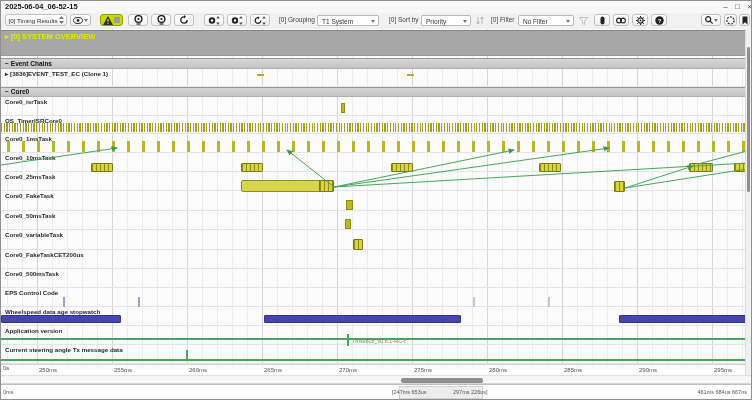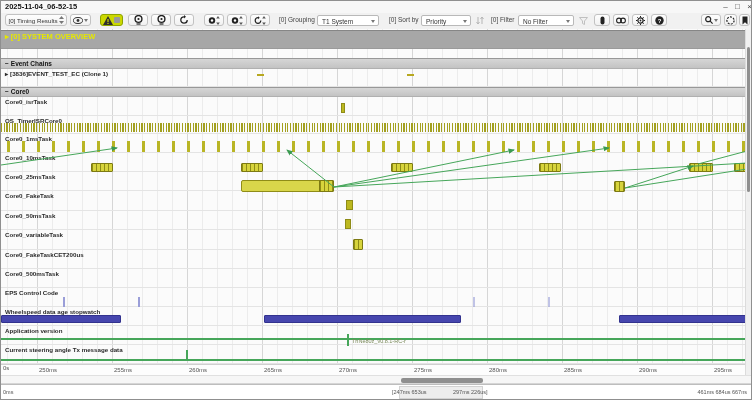--- a/index.html
+++ b/index.html
@@ -54,21 +54,21 @@
   #rangebox{position:absolute;left:398px;top:1px;width:84px;height:13px;background:#ededed;border:1px solid #d2d2d2;box-sizing:border-box;}
   .bbl{position:absolute;top:4px;font-size:5.5px;color:#555;white-space:nowrap;}
   svg text{font-family:"Liberation Sans",sans-serif;}
 </style>
 </head>
 <body>
 
 <div id="window">
 
   <div id="titlebar">
-    <div id="title">2025-11-04_06-52-15</div>
+    <div id="title">2025-06-04_06-52-15</div>
     <div class="winbtn" style="left:719px;">–</div>
     <div class="winbtn" style="left:731px;">□</div>
     <div class="winbtn" style="left:743px;">×</div>
   </div>
 
   <div id="toolbar">
     <div class="tbtn" style="left:4px;width:62px;">
       <span style="font-size:6.2px;color:#333;">[0] Timing Results</span>
       <svg width="5" height="8" viewBox="0 0 5 8">
           <path d="M2.5 0L5 3H0z" fill="#777"></path>
@@ -201,21 +201,21 @@
     <div class="tbtn" style="left:738px;width:11px;">
       <svg width="6" height="9" viewBox="0 0 6 9">
           <path d="M0.5 0.5h5v8L3 6.2 0.5 8.5z" fill="#222"></path>
         </svg>
     </div>
   </div>
 
   <div id="chart">
     <div id="gridlines"></div>
 
-    <div class="rowband band-y" style="top:1px;height:19px;">
+    <div class="rowband band-y" style="top:1px;height:26px;">
       <span class="rl"><span class="pfx">▸</span><span>[0] SYSTEM OVERVIEW</span></span>
     </div>
     <div class="rowband band-g" style="top:29px;height:11px;">
       <span class="rl"><span class="pfx">−</span><span>Event Chains</span></span>
     </div>
     <div class="rowitem" style="top:40px;height:18px;">
       <span class="rl tl"><span class="pfx">▸</span><span>[3836]EVENT_TEST_EC (Clone 1)</span></span>
     </div>
     <div class="rowband band-g" style="top:58px;height:10px;">
       <span class="rl" style="top:0;"><span class="pfx">−</span><span>Core0</span></span>

